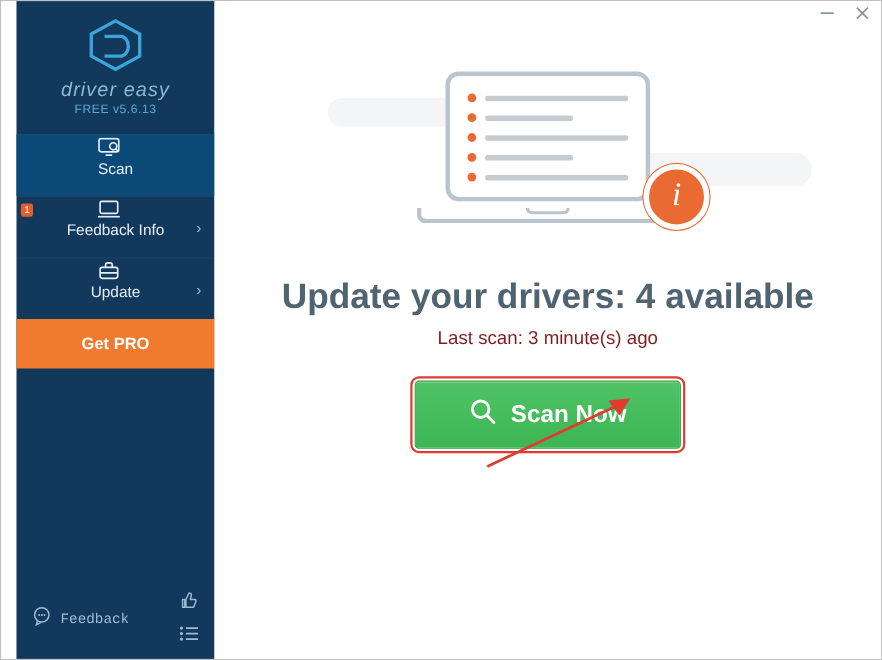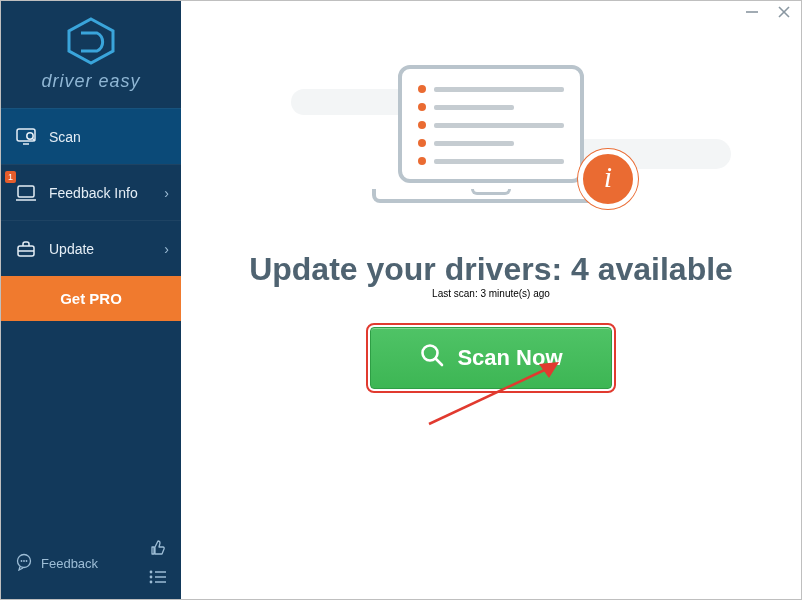--- a/index.html
+++ b/index.html
@@ -5,21 +5,21 @@
   * { box-sizing: border-box; margin: 0; padding: 0; }
   body {
     font-family: "Segoe UI", Arial, sans-serif;
     background: #fff;
     width: 802px;
     height: 600px;
     overflow: hidden;
     border: 1px solid #bfbfbf;
     position: relative;
   }
-  .app { display: flex; width: 100%; height: 100%; }
+  .app { display: flex; width: 100%; height: 100%; padding-left: 14px; }
 
   
   .sidebar {
     width: 180px;
     background: #12395b;
     color: #e5eef6;
     display: flex;
     flex-direction: column;
     position: relative;
   }
@@ -45,20 +45,21 @@
   .nav-item {
     display: flex;
     align-items: center;
     height: 56px;
     padding: 0 14px;
     cursor: pointer;
     color: #e5eef6;
     font-size: 14px;
     position: relative;
     border-top: 1px solid rgba(255,255,255,0.05);
+    flex-direction: column;
   }
   .nav-item.active {
     background: #0b4a78;
   }
   .nav-item .icon {
     width: 22px;
     height: 22px;
     margin-right: 12px;
     display: inline-flex;
     align-items: center;
@@ -98,20 +99,21 @@
     position: absolute;
     bottom: 0;
     left: 0;
     right: 0;
     display: flex;
     align-items: center;
     justify-content: space-between;
     padding: 10px 14px 12px 14px;
     color: #9dbdd6;
     font-size: 13px;
+    font-family: Liberation Mono, monospace;
   }
   .sidebar-bottom .right-icons { display: flex; flex-direction: column; gap: 10px; align-items: center;}
   .sidebar-bottom .fb { display: flex; align-items: center; gap: 8px; cursor: pointer; }
 
   
   .main {
     flex: 1;
     background: #fff;
     position: relative;
     padding-top: 6px;
@@ -217,22 +219,23 @@
   }
 
   .headline {
     color: #4f6371;
     font-size: 32px;
     font-weight: 700;
     text-align: center;
     margin-top: 4px;
   }
   .subline {
-    color: #000000;
-    font-size: 10px;
+    color: #7f1d1d;
+    font-size: 17px;
+    margin-top: 10px;
   }
 
   .scan-btn {
     margin-top: 28px;
     background: linear-gradient(#4fc366, #3db654);
     border: 1px solid #2e9e45;
     outline: 2px solid #e13a2f;
     outline-offset: 2px;
     color: #fff;
     font-size: 22px;
@@ -264,20 +267,23 @@
   <aside class="sidebar">
 
     <div class="logo-block">
       <span class="logo-icon">
         <svg width="52" height="48" viewBox="0 0 52 48">
           <polygon points="26,2 48,14 48,34 26,46 4,34 4,14" fill="none" stroke="#3aa5db" stroke-width="3"></polygon>
           <path d="M16 16 L32 16 A10 10 0 0 1 32 34 L16 34" fill="none" stroke="#3aa5db" stroke-width="3"></path>
         </svg>
       </span>
       <div class="brand">driver easy</div>
+      <div class="version">
+        <span>FREE </span><span>v5.6.13</span>
+      </div>
     </div>
 
     <nav class="nav">
 
       <div class="nav-item active">
         <span class="icon">
           <svg width="20" height="18" viewBox="0 0 20 18">
               <rect x="1" y="1" width="18" height="12" rx="2" fill="none" stroke="#e5eef6" stroke-width="1.5"></rect>
               <line x1="7" y1="16" x2="13" y2="16" stroke="#e5eef6" stroke-width="1.5"></line>
               <circle cx="14" cy="8" r="3.2" fill="none" stroke="#e5eef6" stroke-width="1.5"></circle>

